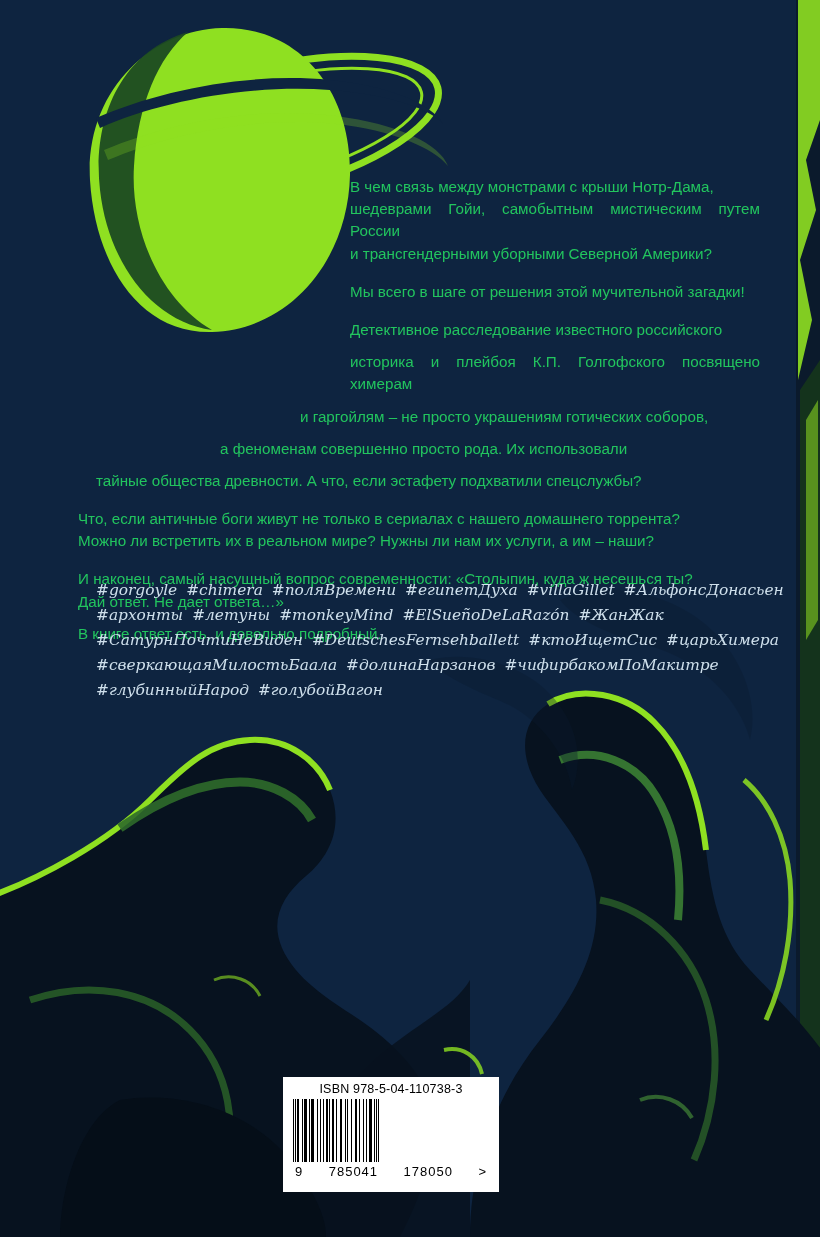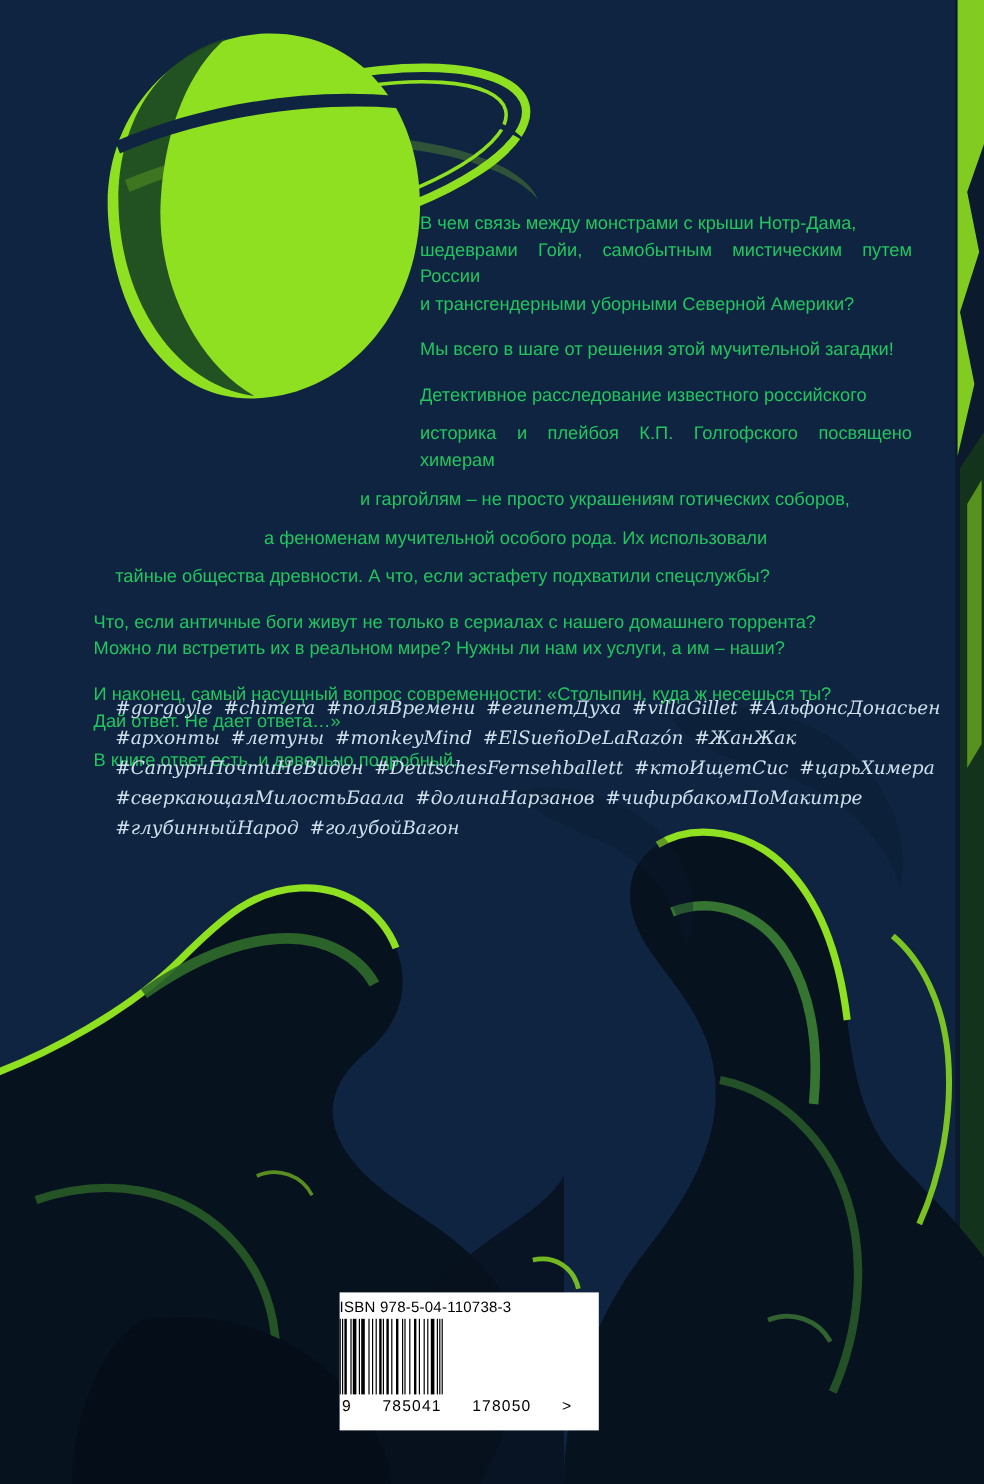--- a/index.html
+++ b/index.html
@@ -69,21 +69,21 @@
   .barcode-box {
     position: absolute;
     left: 283px;
     top: 1077px;
     width: 216px;
     height: 115px;
     background: #ffffff;
     z-index: 8;
     display: flex;
     flex-direction: column;
-    align-items: flex-start;
+    align-items: center;
     padding-top: 5px;
     box-sizing: border-box;
   }
   .isbn-text {
     font-family: "Liberation Sans", sans-serif;
     font-size: 12.5px;
     color: #000;
     letter-spacing: 0.2px;
     margin-bottom: 3px;
   }
@@ -181,21 +181,21 @@
       <div>шедеврами Гойи, самобытным мистическим путем России</div>
       <div>и трансгендерными уборными Северной Америки?</div>
     </div>
     <div class="para lead-2 gap-before">
       <div>Мы всего в шаге от решения этой мучительной загадки!</div>
     </div>
     <div class="para gap-before">
       <div class="para lead-3">Детективное расследование известного российского</div>
       <div class="para lead-3">историка и плейбоя К.П. Голгофского посвящено химерам</div>
       <div class="para lead-4">и гаргойлям – не просто украшениям готических соборов,</div>
-      <div class="para lead-5">а феноменам мучительной особого рода. Их использовали</div>
+      <div class="para lead-5">а феноменам совершенно просто рода. Их использовали</div>
       <div class="para lead-6">тайные общества древности. А что, если эстафету подхватили спецслужбы?</div>
     </div>
     <div class="para full gap-before">
       <div>Что, если античные боги живут не только в сериалах с нашего домашнего торрента?</div>
       <div>Можно ли встретить их в реальном мире? Нужны ли нам их услуги, а им – наши?</div>
     </div>
     <div class="para full gap-before">
       <div>И наконец, самый насущный вопрос современности: «Столыпин, куда ж несешься ты?</div>
       <div>Дай ответ. Не дает ответа…»</div>
     </div>

